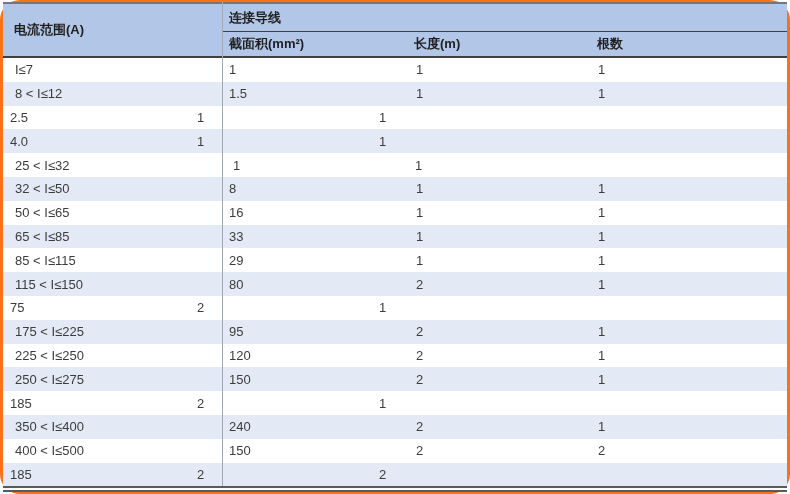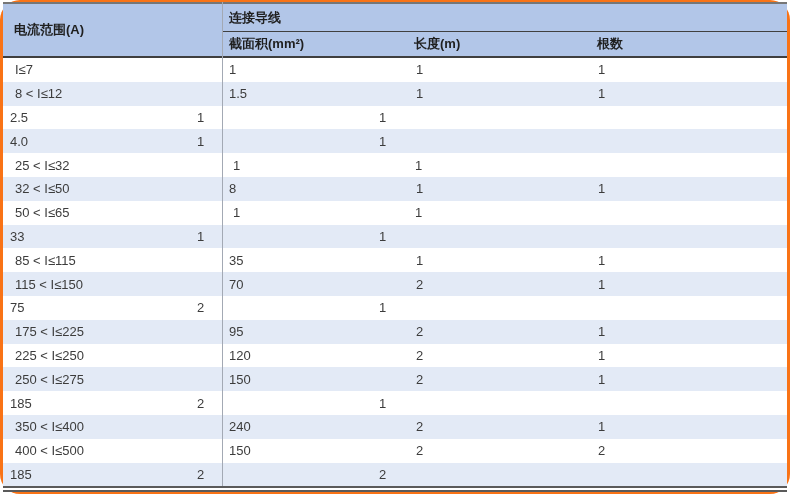--- a/index.html
+++ b/index.html
@@ -159,40 +159,42 @@
 
   <div class="row">
     <div class="cell c1">32 &lt; I≤50</div>
     <div class="cell c2">8</div>
     <div class="cell c3">1</div>
     <div class="cell c4">1</div>
   </div>
 
   <div class="row">
     <div class="cell c1">50 &lt; I≤65</div>
-    <div class="cell c3">1</div>
-    <div class="cell c4">1</div>
-  </div>
-
-  <div class="row">
+    <div class="cell c2">16</div>
+    <div class="cell c3">1</div>
+    <div class="cell c4">1</div>
+  </div>
+
+  <div class="row">
+    <div class="cell c1">65 &lt; I≤85</div>
     <div class="cell c2">33</div>
     <div class="cell c3">1</div>
     <div class="cell c4">1</div>
   </div>
 
   <div class="row">
     <div class="cell c1">85 &lt; I≤115</div>
-    <div class="cell c2">35</div>
+    <div class="cell c2">29</div>
     <div class="cell c3">1</div>
     <div class="cell c4">1</div>
   </div>
 
   <div class="row">
     <div class="cell c1">115 &lt; I≤150</div>
-    <div class="cell c2">70</div>
+    <div class="cell c2">80</div>
     <div class="cell c3">2</div>
     <div class="cell c4">1</div>
   </div>
 
   <div class="row">
     <div class="cell c2">75</div>
     <div class="cell c3">2</div>
     <div class="cell c4">1</div>
   </div>
 

